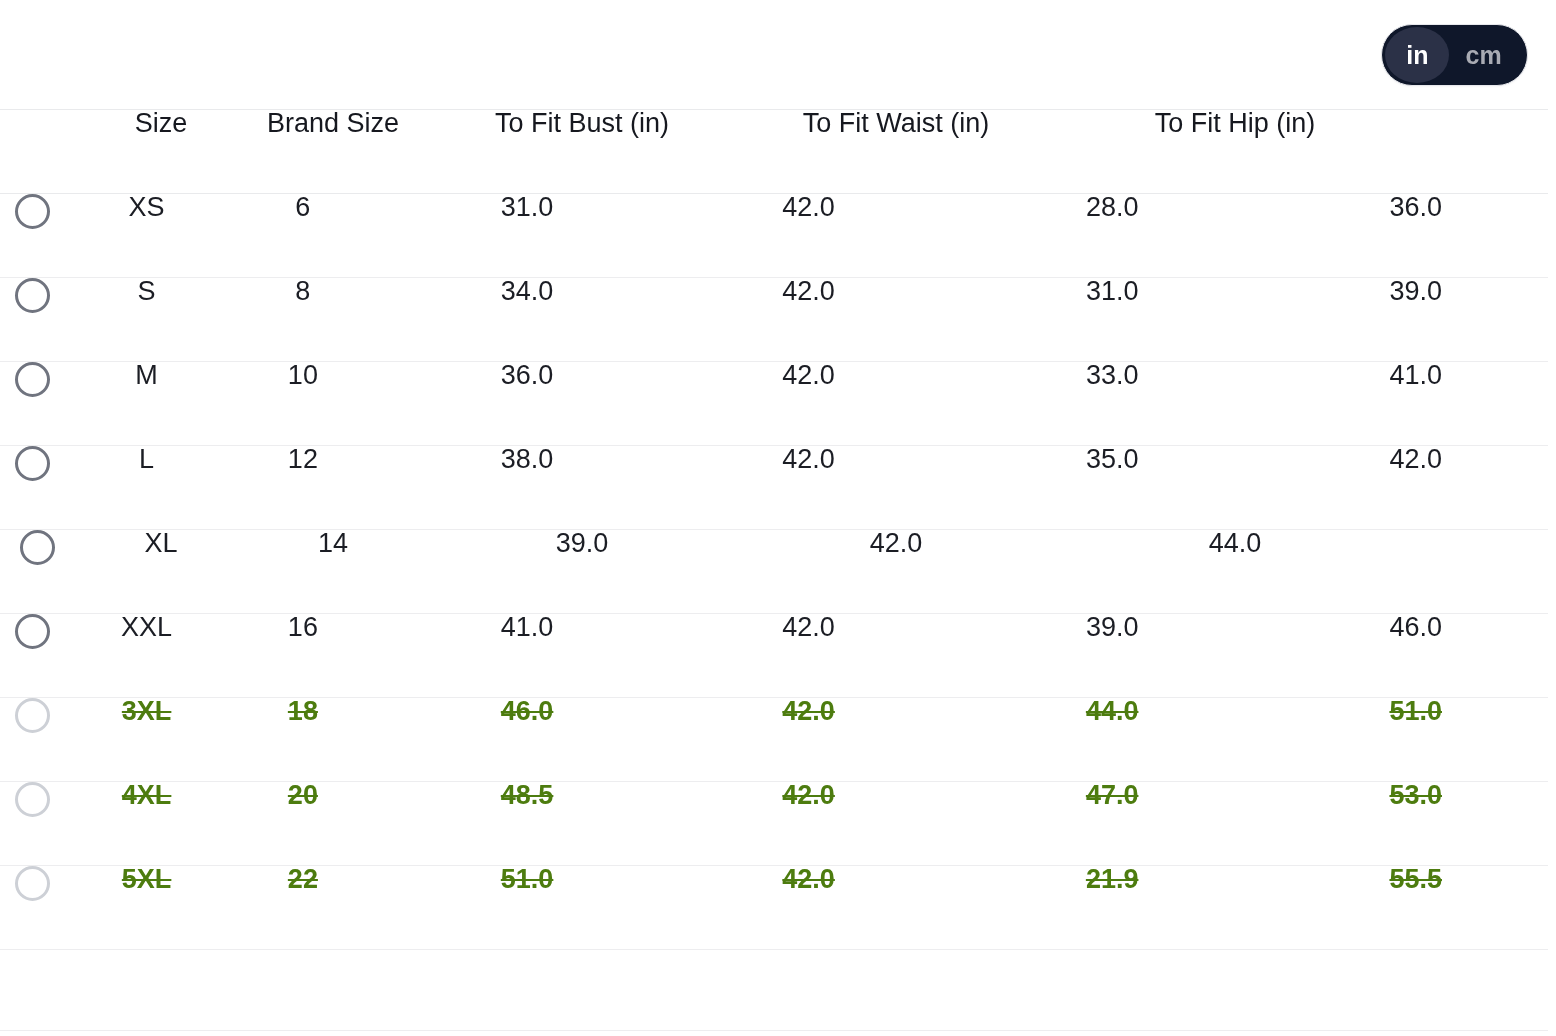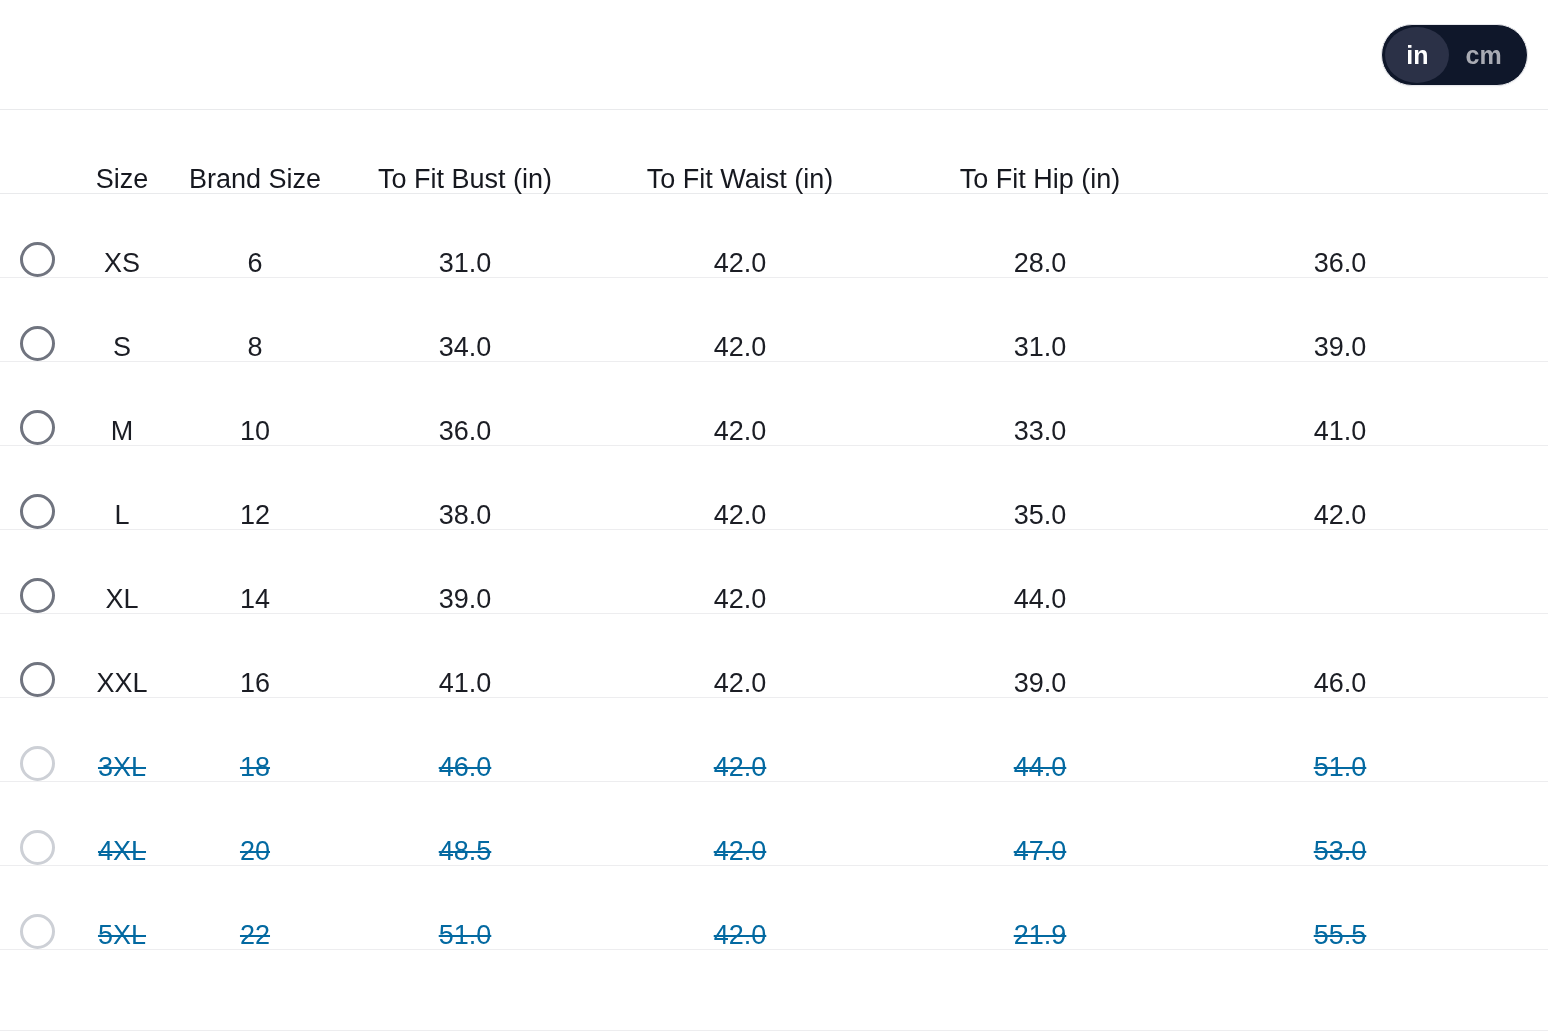--- a/index.html
+++ b/index.html
@@ -71,24 +71,25 @@
   }
   .divider-top {
     position: absolute;
     top: 109px; left: 0;
     width: 1548px;
     height: 1px;
     background: #e9eaec;
   }
   .row {
     display: flex;
-    align-items: flex-end;
+    align-items: flex-start;
     width: 1548px;
     height: 84px;
     border-bottom: 1px solid #ededef;
+    gap: 39px;
   }
   .row.header {
     height: 84px;
     border-bottom: 1px solid #e9eaec;
   }
   .cell {
     font-size: 27px;
     color: #1b1d24;
     text-align: center;
     line-height: 1;
@@ -111,23 +112,24 @@
     width: 35px;
     height: 35px;
     border-radius: 50%;
     border: 3px solid #70747f;
     background: #ffffff;
   }
   .row.disabled .radio {
     border-color: #cdd0d6;
   }
   .row.disabled .cell {
-    color: #0369a1;
+    color: #4d7c0f;
     text-decoration: line-through;
     text-decoration-thickness: 2px;
+    font-weight: bold;
   }
 
   .tail-divider {
     position: absolute;
     top: 1030px; left: 0;
     width: 1548px;
     height: 1px;
     background: #ededef;
   }
 </style>

